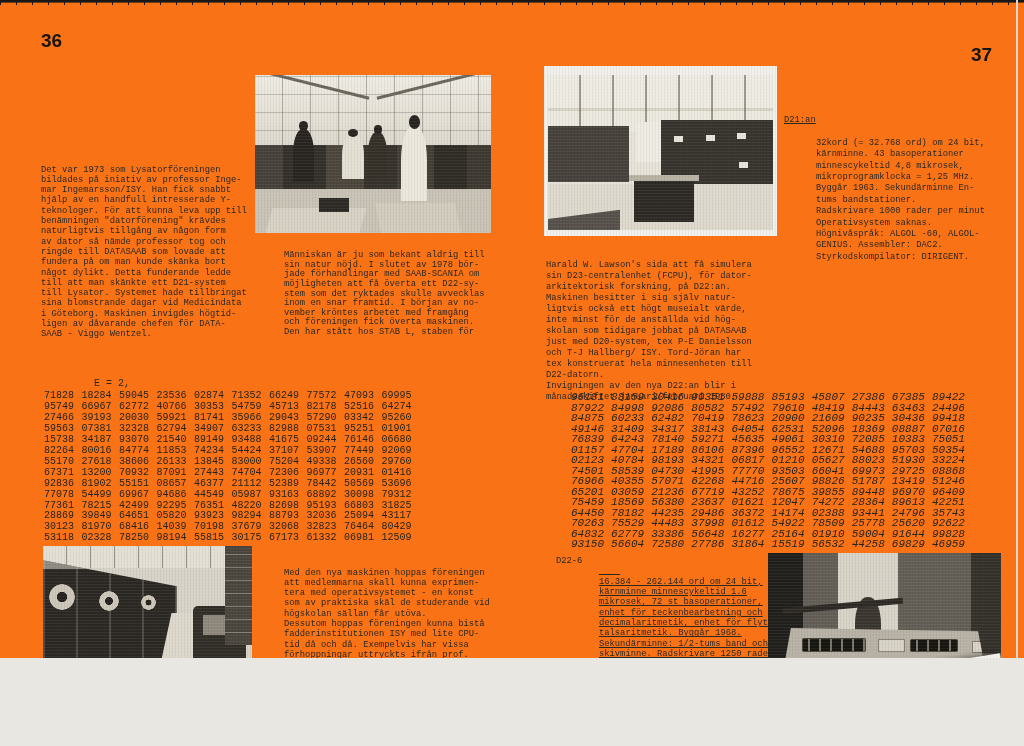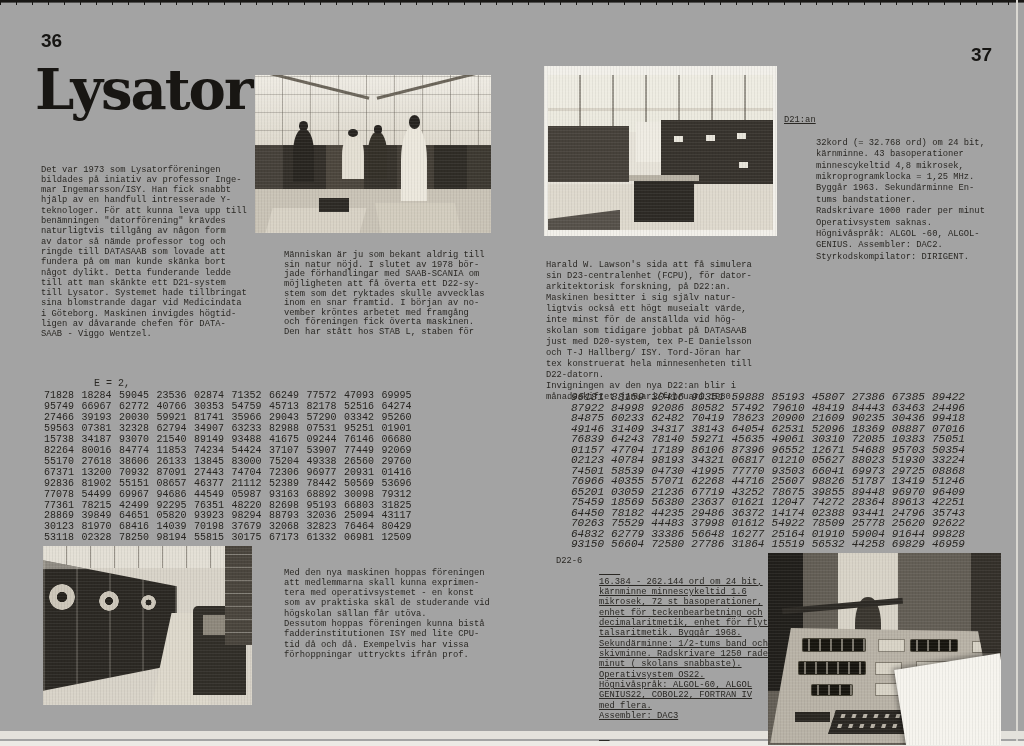--- a/index.html
+++ b/index.html
@@ -1,16 +1,16 @@
 <!DOCTYPE html>
 <html><head>
 <meta charset="utf-8">
 <style>
   html,body{margin:0;padding:0;background:#e9e7e2;}
-  .sheet{position:relative;width:1024px;height:746px;background:#a3a3a3;overflow:hidden;
+  .sheet{position:relative;width:1024px;height:658px;background:#f97316;overflow:hidden;
          font-family:"Liberation Mono","DejaVu Sans Mono",monospace;color:#211f1b;}
   
   .scan-top{position:absolute;left:0;top:0;width:1024px;height:5px;
             background:linear-gradient(#181715,#181715) 0 0/100% 2.6px no-repeat,
             repeating-linear-gradient(90deg,#181715 0 1.5px,transparent 1.5px 16px);}
   .scan-right{position:absolute;right:6px;top:0;width:2px;height:746px;background:#d9d7d1;}
   .scan-bottom{position:absolute;left:0;top:731px;width:1024px;height:8px;background:#e4e2dc;}
   .scan-bottom2{position:absolute;left:0;top:741px;width:1024px;height:5px;background:#eceae5;}
 
   .pageno{position:absolute;font-family:"Liberation Sans",sans-serif;font-weight:bold;
@@ -142,21 +142,20 @@
 <body>
 
 <div class="sheet">
   <div class="scan-top"></div>
   <div class="scan-right"></div>
   <div class="scan-bottom"></div>
   <div class="scan-bottom2"></div>
 
   <div class="pageno pn-l">36</div>
 
-  <div class="title">Lysator</div>
 
   <div class="txt col1-left">
     <div class="para">Det var 1973 som Lysatorföreningen
 bildades på iniativ av professor Inge-
 mar Ingemarsson/ISY. Han fick snabbt
 hjälp av en handfull intresserade Y-
 teknologer. För att kunna leva upp till
 benämningen "datorförening" krävdes
 naturligtvis tillgång av någon form
 av dator så nämde professor tog och

